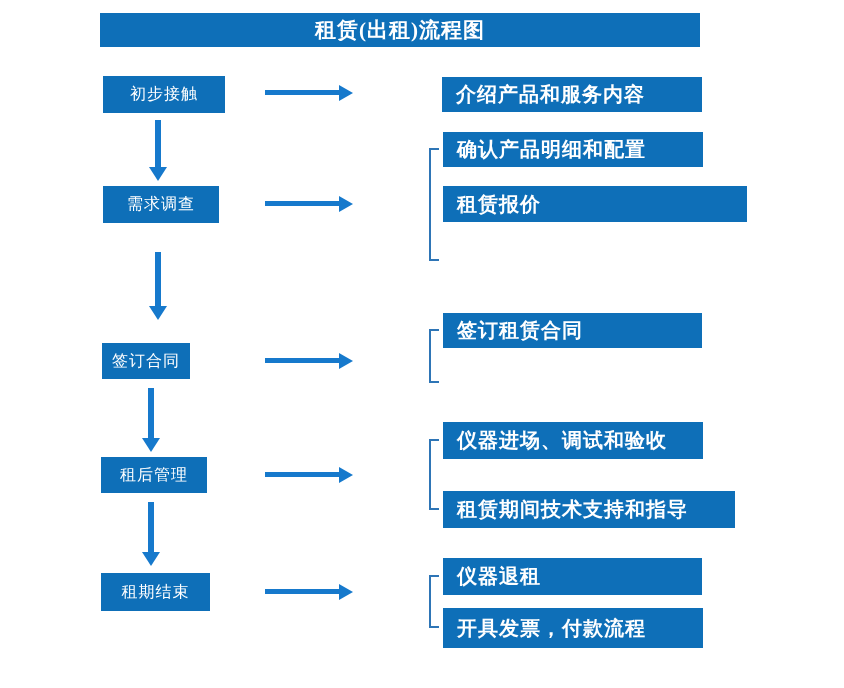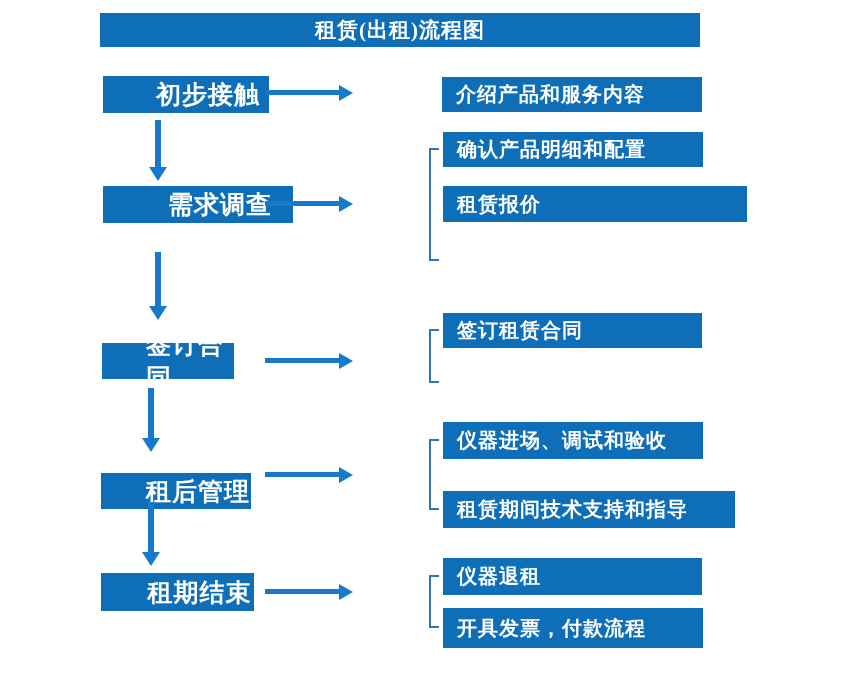--- a/index.html
+++ b/index.html
@@ -22,22 +22,22 @@
     left: 100px; top: 13px; width: 600px; height: 34px;
     background: var(--box-blue);
     color: var(--text-white);
     font-size: 21px; font-weight: bold; letter-spacing: 1px;
     display: flex; align-items: center; justify-content: center;
   }
   .stage-box {
     position: absolute;
     background: var(--box-blue);
     color: var(--text-white);
-    font-size: 25px; font-weight: bold; letter-spacing: 1px;
-    display: flex; align-items: center; justify-content: center; padding-left: 44px;
+    font-size: 16px; font-weight: normal; letter-spacing: 1px;
+    display: flex; align-items: center; justify-content: center;
   }
   .detail-box {
     position: absolute;
     background: var(--box-blue);
     color: var(--text-white);
     font-size: 20px; font-weight: bold; letter-spacing: 1px;
     display: flex; align-items: center; justify-content: flex-start;
     padding-left: 14px; box-sizing: border-box;
   }
   .h-arrow {
@@ -73,23 +73,23 @@
   }
 </style>
 </head>
 <body>
 
 <div class="canvas">
 
   <div class="title-bar">租赁(出租)流程图</div>
 
   <div class="stage-box" style="left:103px; top:76px;  width:122px; height:37px;">初步接触</div>
-  <div class="stage-box" style="left:103px; top:186px; width:146px; height:37px;">需求调查</div>
+  <div class="stage-box" style="left:103px; top:186px; width:116px; height:37px;">需求调查</div>
   <div class="stage-box" style="left:102px; top:343px; width:88px; height:36px;">签订合同</div>
-  <div class="stage-box" style="left:101px; top:457px; width:106px; height:36px;margin-top:16px;">租后管理</div>
+  <div class="stage-box" style="left:101px; top:457px; width:106px; height:36px;">租后管理</div>
   <div class="stage-box" style="left:101px; top:573px; width:109px; height:38px;">租期结束</div>
 
   <div class="v-arrow" style="left:155px; top:120px; height:47px;"></div>
   <div class="v-arrow" style="left:155px; top:252px; height:54px;"></div>
   <div class="v-arrow" style="left:148px; top:388px; height:50px;"></div>
   <div class="v-arrow" style="left:148px; top:502px; height:50px;"></div>
 
   <div class="h-arrow" style="left:265px; top:90px;  width:74px;"></div>
   <div class="h-arrow" style="left:265px; top:201px; width:74px;"></div>
   <div class="h-arrow" style="left:265px; top:358px; width:74px;"></div>

